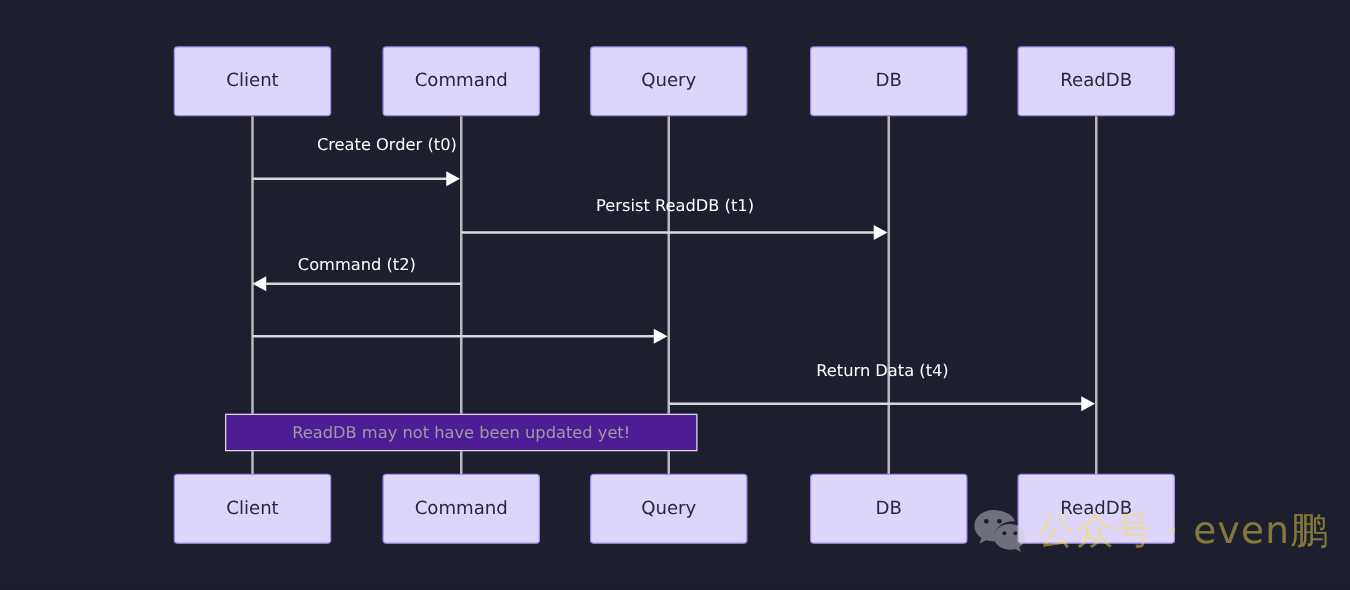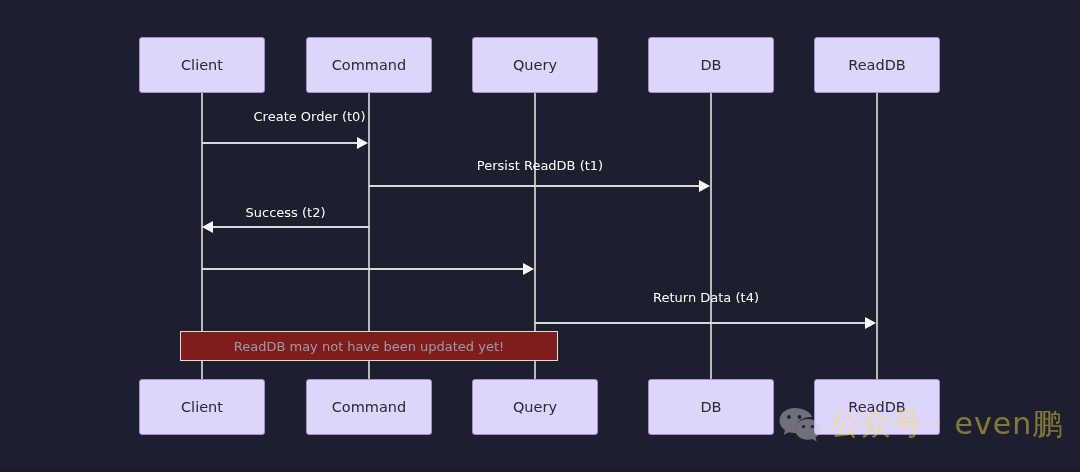--- a/index.html
+++ b/index.html
@@ -76,21 +76,21 @@
     position: absolute;
     color: #ffffff;
     font-size: 13px;
     white-space: nowrap;
     text-align: center;
   }
 
   
   .note-box {
     position: absolute;
-    background: #7f1d1d;
+    background: #4c1d95;
     border: 1px solid #dcdcde;
     display: flex;
     align-items: center;
     justify-content: center;
     color: #9b9ba6;
     font-size: 13px;
     box-sizing: border-box;
   }
 </style>
 </head>
@@ -121,21 +121,21 @@
   <div class="lifeline" style="left:876px; top:93px; height:287px;"></div>
 
   <div class="msg-label" style="left:202px; top:109px; width:167px;margin-left:24px;">Create Order (t0)</div>
   <div class="msg-line" style="left:202px; top:142px; width:156px;"></div>
   <div class="msg-head right" style="left:357px; top:137px;"></div>
 
   <div class="msg-label" style="left:369px; top:158px; width:342px;">Persist ReadDB (t1)</div>
   <div class="msg-line" style="left:369px; top:185px; width:331px;"></div>
   <div class="msg-head right" style="left:699px; top:180px;"></div>
 
-  <div class="msg-label" style="left:202px; top:205px; width:167px;">Success (t2)</div>
+  <div class="msg-label" style="left:202px; top:205px; width:167px;">Command (t2)</div>
   <div class="msg-line" style="left:213px; top:226px; width:156px;"></div>
   <div class="msg-head left" style="left:202px; top:221px;"></div>
 
   <div class="msg-line" style="left:202px; top:268px; width:322px;"></div>
   <div class="msg-head right" style="left:523px; top:263px;"></div>
 
   <div class="msg-label" style="left:535px; top:290px; width:342px;">Return Data (t4)</div>
   <div class="msg-line" style="left:535px; top:322px; width:331px;"></div>
   <div class="msg-head right" style="left:865px; top:317px;"></div>
 

